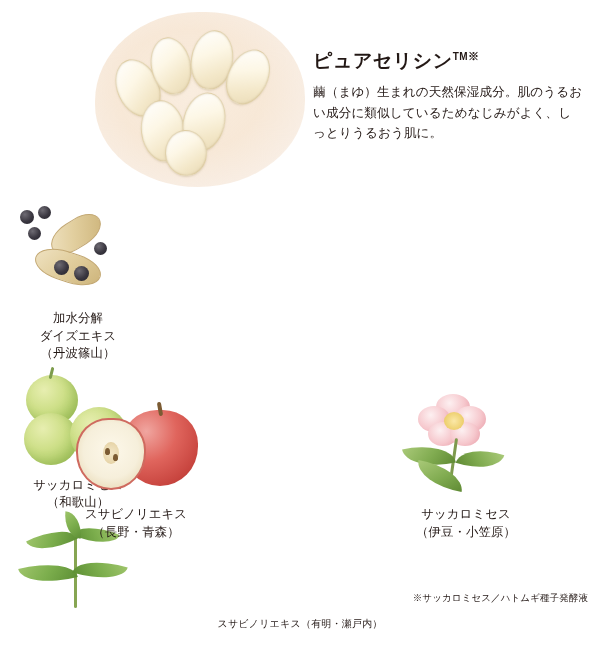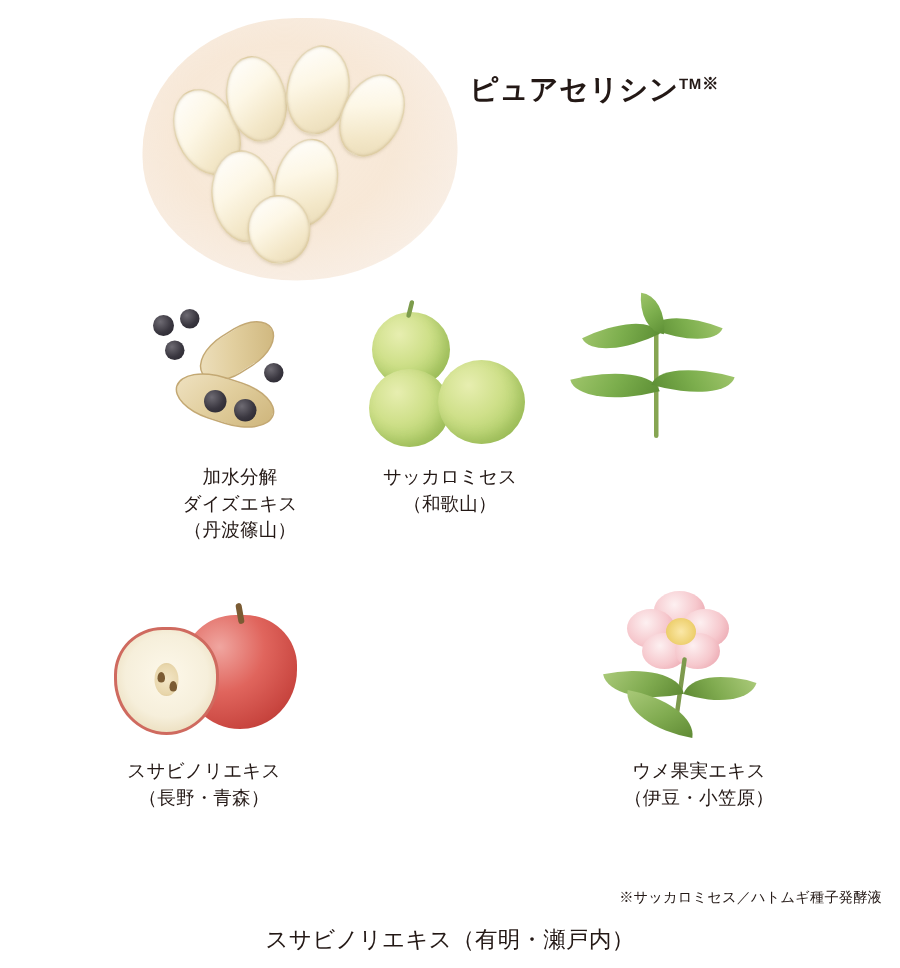--- a/index.html
+++ b/index.html
@@ -87,21 +87,22 @@
 
   
   .row {
     position: absolute;
     display: flex;
   }
   .row-1 {
     left: 8px;
     top: 196px;
     width: 584px;
-    justify-content: center;
+    justify-content: space-between;
+    flex-direction: column;
   }
   .row-2 {
     left: 66px;
     top: 392px;
     width: 470px;
     justify-content: space-between;
   }
   .cell {
     width: 140px;
     display: flex;
@@ -262,21 +263,21 @@
     font-size: 9.5px;
     color: #231815;
     letter-spacing: 0.1px;
   }
   .footer-line {
     position: absolute;
     left: 0;
     top: 617px;
     width: 600px;
     text-align: center;
-    font-size: 15px;
+    font-size: 10px;
     color: #231815;
     letter-spacing: 0.2px;
   }
 </style>
 </head>
 <body>
 
 <div class="page">
 
   <div class="hero">
@@ -287,20 +288,21 @@
       <div class="cocoon" style="left:56px;  top:25px;  width:38px; height:56px; transform: rotate(-12deg);"></div>
       <div class="cocoon" style="left:96px;  top:18px;  width:40px; height:58px; transform: rotate(10deg);"></div>
       <div class="cocoon" style="left:133px; top:36px;  width:38px; height:56px; transform: rotate(26deg);"></div>
       <div class="cocoon" style="left:46px;  top:88px;  width:42px; height:60px; transform: rotate(-8deg);"></div>
       <div class="cocoon" style="left:88px;  top:80px;  width:40px; height:58px; transform: rotate(14deg);"></div>
       <div class="cocoon" style="left:70px;  top:118px; width:40px; height:44px; transform: rotate(-4deg);"></div>
     </div>
 
     <div class="hero-text">
       <h1 class="hero-title"><span>ピュアセリシン</span><span class="mark">TM</span><span class="sup">※</span></h1>
+      <p class="hero-body">繭（まゆ）生まれの天然保湿成分。肌のうるおい成分に類似しているためなじみがよく、しっとりうるおう肌に。</p>
     </div>
   </div>
 
   <div class="row row-1">
 
     <div class="cell">
       <div class="art">
         <div class="bean" style="left:12px; top:14px; width:14px; height:14px;"></div>
         <div class="bean" style="left:30px; top:10px; width:13px; height:13px;"></div>
         <div class="bean" style="left:20px; top:31px; width:13px; height:13px;"></div>
@@ -361,21 +363,21 @@
         <div class="petal" style="left:22px; top:14px; width:32px; height:26px;"></div>
         <div class="petal" style="left:58px; top:14px; width:32px; height:26px;"></div>
         <div class="petal" style="left:32px; top:30px; width:30px; height:24px;"></div>
         <div class="petal" style="left:54px; top:30px; width:30px; height:24px;"></div>
         <div class="camellia-center" style="left:48px; top:20px; width:20px; height:18px;"></div>
         <div class="stem" style="left:56px; top:46px; width:3px; height:44px; background:#7e9a4e; transform: rotate(8deg);"></div>
         <div class="cleaf" style="left:8px;  top:52px; width:50px; height:24px; transform: rotate(-12deg);"></div>
         <div class="cleaf" style="left:20px; top:72px; width:48px; height:24px; transform: rotate(10deg);"></div>
         <div class="cleaf" style="left:62px; top:56px; width:44px; height:22px; transform: rotate(18deg) scaleX(-1);"></div>
       </div>
-      <div class="caption">ウメ果実エキス
+      <div class="caption">サッカロミセス
 （伊豆・小笠原）</div>
     </div>
 
   </div>
 
   <div class="footnote">※サッカロミセス／ハトムギ種子発酵液</div>
   <div class="footer-line">スサビノリエキス（有明・瀬戸内）</div>
 
 </div>
 

